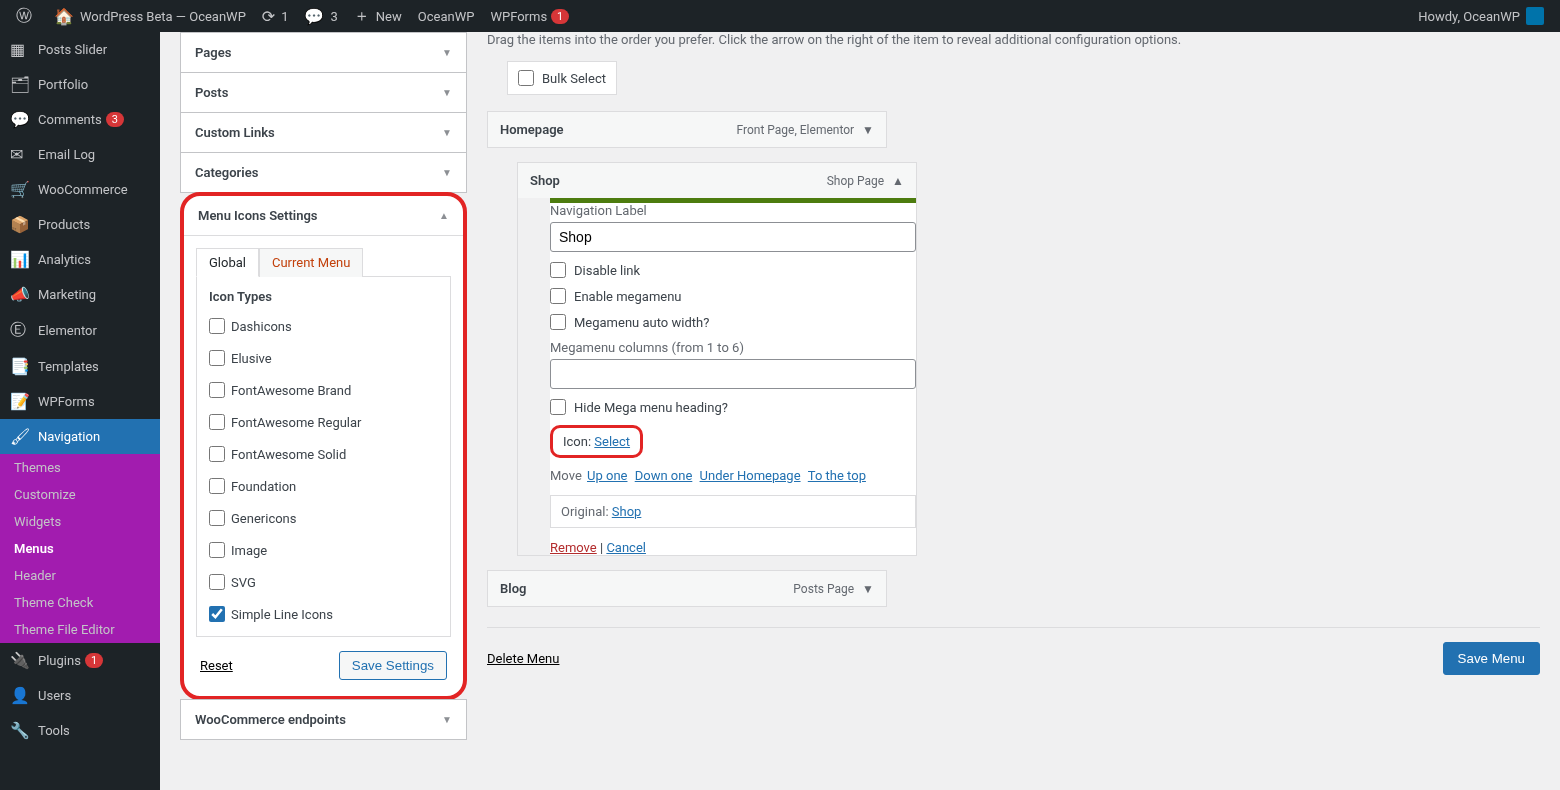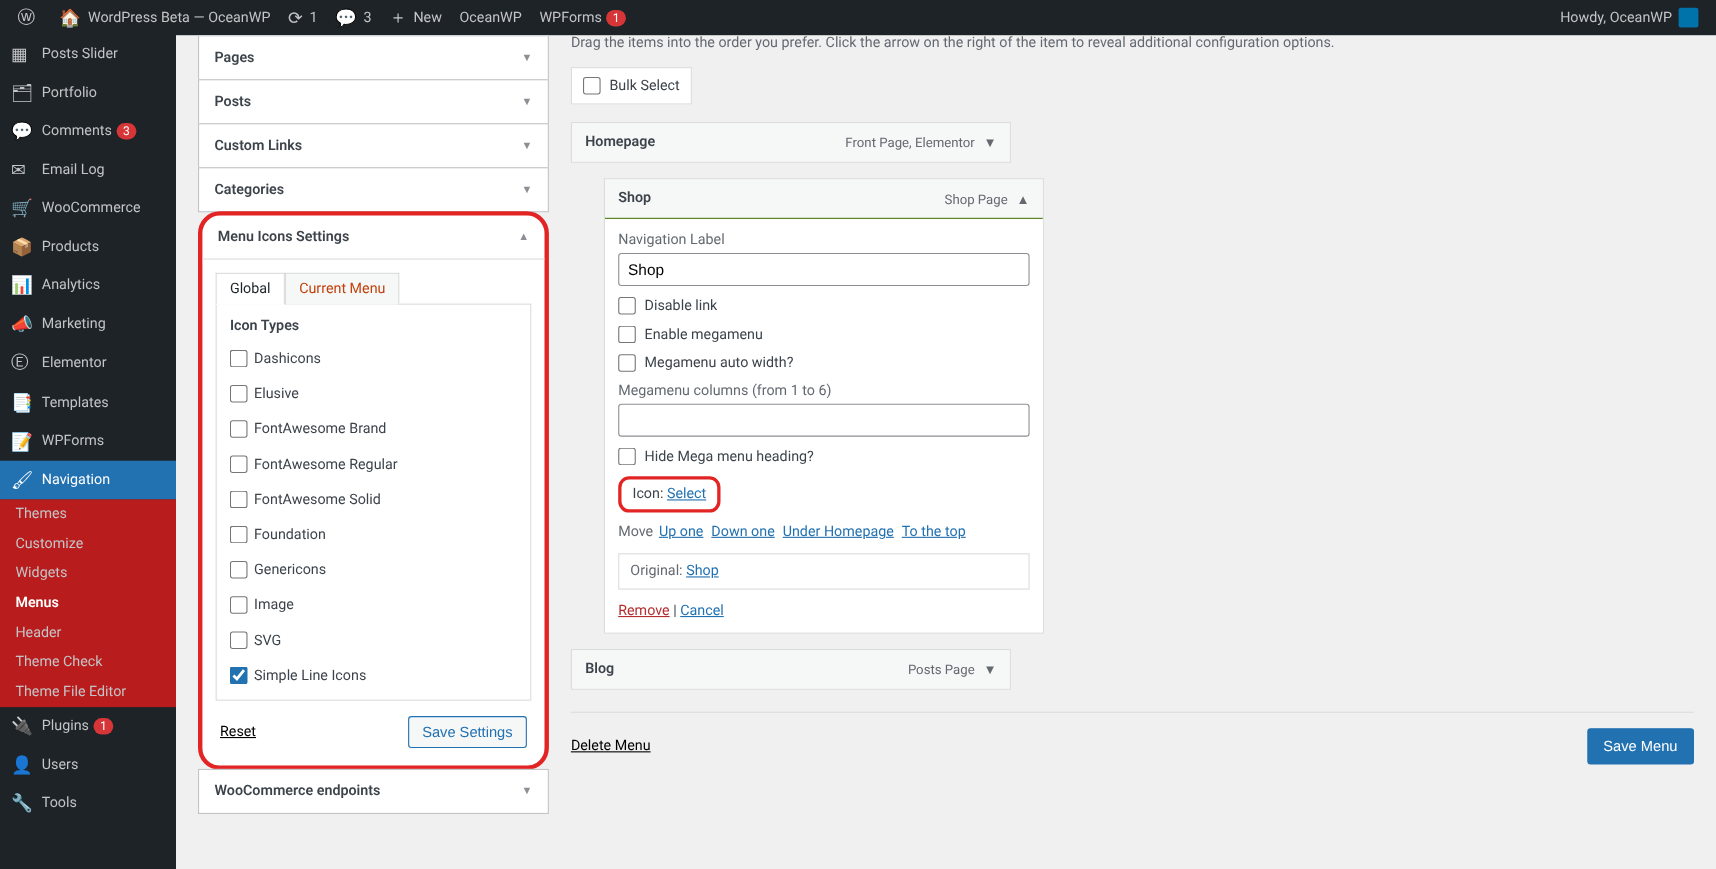--- a/index.html
+++ b/index.html
@@ -17,27 +17,27 @@
 
 .wrap { display: flex; height: calc(100vh - 32px); }
 
 
 .sidebar { width: 160px; background: #1d2327; color: #c3c4c7; overflow-y: auto; }
 .menu-item { display: flex; align-items: center; padding: 8px 10px; color: #c3c4c7; cursor: pointer; position: relative; }
 .menu-item.current { background: #2271b1; color: #fff; }
 .menu-item.current::after { content: ""; position: absolute; right: -10px; top: 50%; transform: translateY(-50%); border: 10px solid transparent; border-right-color: #f0f0f1; }
 .menu-item .mico { width: 20px; margin-right: 8px; font-size: 16px; }
 .menu-item .badge-red { margin-left: 4px; }
-.submenu { background: #b91c1c; }
+.submenu { background: #a21caf; }
 .submenu-item { padding: 6px 10px 6px 14px; color: #c3c4c7; cursor: pointer; font-size: 13px; }
 .submenu-item.current { color: #fff; font-weight: 600; }
 
 
 .content { flex: 1; display: flex; padding: 0 20px 20px 20px; gap: 20px; overflow: auto; }
-.col-left { width: 319px; flex-shrink: 0; }
+.col-left { width: 287px; flex-shrink: 0; }
 .col-right { flex: 1; min-width: 0; }
 
 
 .panel { background: #fff; border: 1px solid #c3c4c7; margin-bottom: -1px; }
 .panel-head { padding: 12px 14px; font-weight: 600; display: flex; justify-content: space-between; align-items: center; cursor: pointer; }
 .panel-head .caret { font-size: 10px; color: #8c8f94; }
 .panel-body { border-top: 1px solid #dcdcde; padding: 12px; }
 .highlight-box { border: 4px solid #e22424; border-radius: 20px; }
 
 
@@ -53,28 +53,28 @@
 .panel-actions { display: flex; justify-content: space-between; align-items: center; padding: 14px 4px 4px; }
 .link-red { color: #000000; text-decoration: underline; cursor: pointer; }
 .btn-outline { border: 1px solid #2271b1; color: #2271b1; background: #f6f7f7; padding: 6px 12px; border-radius: 3px; cursor: pointer; }
 
 
 .menu-name-row { display: flex; align-items: center; gap: 14px; margin-bottom: 16px; }
 .menu-name-row label { color: #1d2327; }
 .txt { border: 1px solid #8c8f94; padding: 6px 8px; border-radius: 3px; font-size: 14px; width: 260px; }
 
 .help { color: #646970; margin-bottom: 14px; }
-.bulk { display: flex; align-items: center; gap: 8px; border: 1px solid #dcdcde; background: #fff; padding: 8px 10px; width: fit-content; margin-bottom: 16px; }
+.bulk { display: flex; align-items: center; gap: 8px; border: 1px solid #dcdcde; background: #fff; padding: 8px 10px; width: fit-content; margin-bottom: 16px; margin-left: 20px; }
 .bulk input { width: 16px; height: 16px; }
 
 .menu-block { border: 1px solid #dcdcde; margin-bottom: 14px; width: 400px; }
 .mb-head { background: #f6f7f7; padding: 10px 12px; display: flex; justify-content: space-between; align-items: center; cursor: pointer; }
 .mb-head .title { font-weight: 600; }
 .mb-head .meta { color: #646970; font-size: 12px; display: flex; gap: 8px; align-items: center; }
-.mb-body { background: #fff; padding: 12px; border-top: 1px solid #4d7c0f; }
+.mb-body { background: #fff; padding: 0; border-top: 5px solid #4d7c0f; margin-left: 32px; }
 .indent { margin-left: 30px; width: 400px; }
 .lbl { color: #646970; font-size: 13px; margin-bottom: 4px; display: block; }
 .txt-wide { width: 100%; border: 1px solid #8c8f94; padding: 6px 8px; border-radius: 3px; font-size: 14px; }
 .opt-row { display: flex; align-items: center; gap: 8px; margin: 10px 0; }
 .opt-row input[type=checkbox] { width: 16px; height: 16px; }
 
 .icon-row { margin: 10px 0; }
 .icon-highlight { border: 3px solid #e22424; border-radius: 10px; padding: 6px 10px; display: inline-block; }
 .link-blue { color: #2271b1; text-decoration: underline; cursor: pointer; }
 

